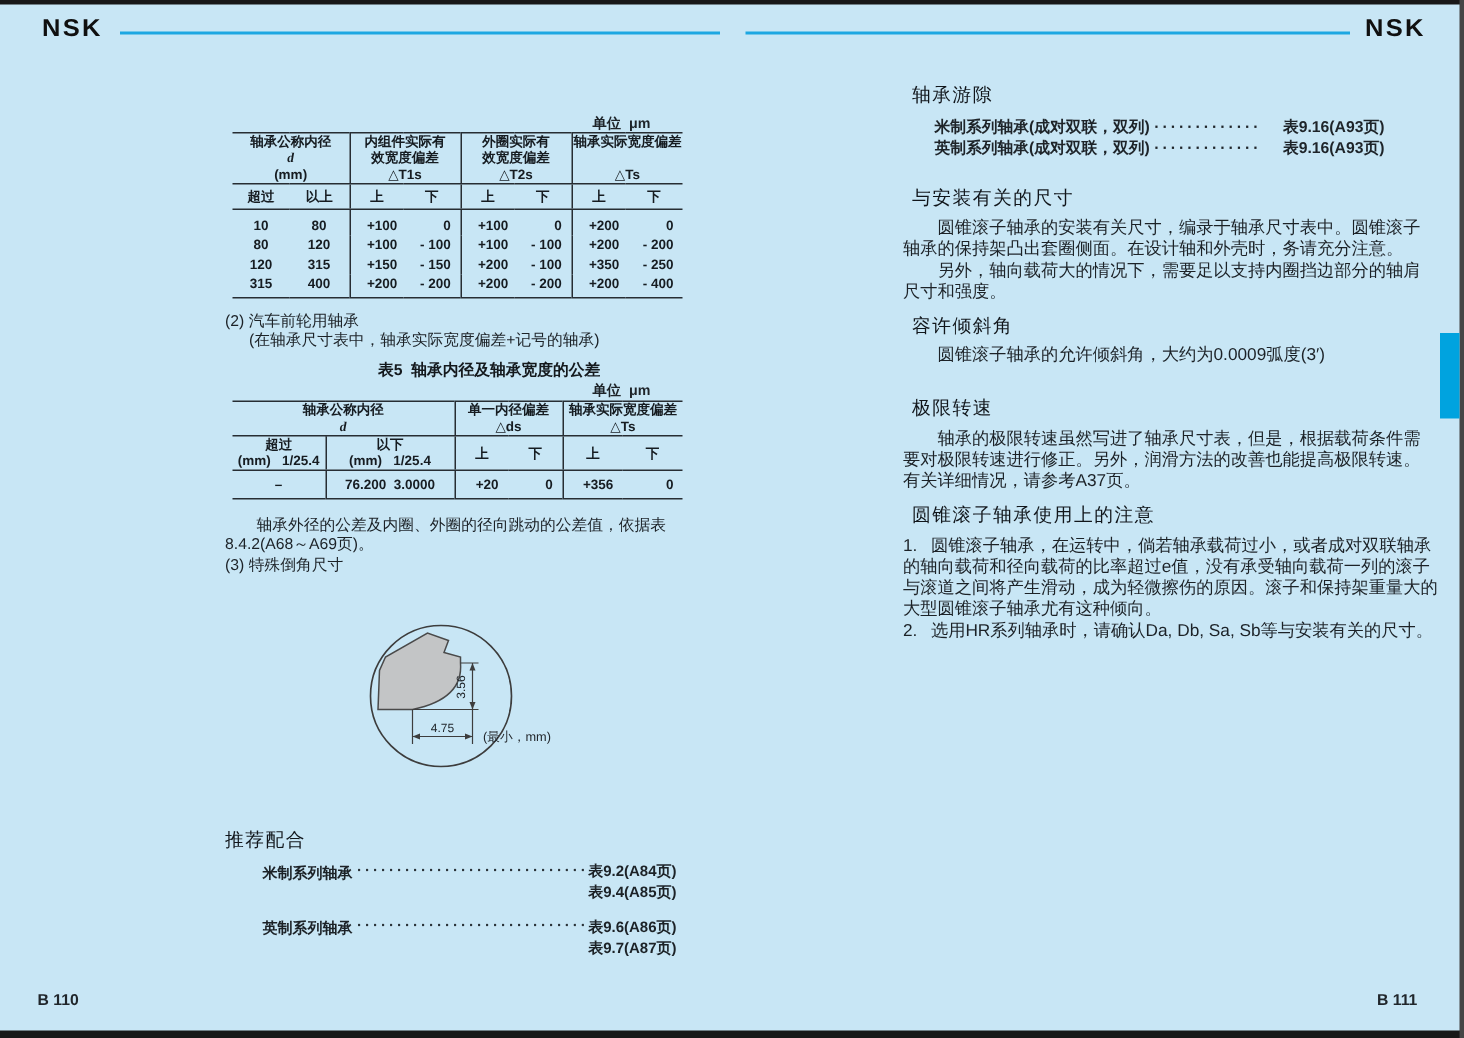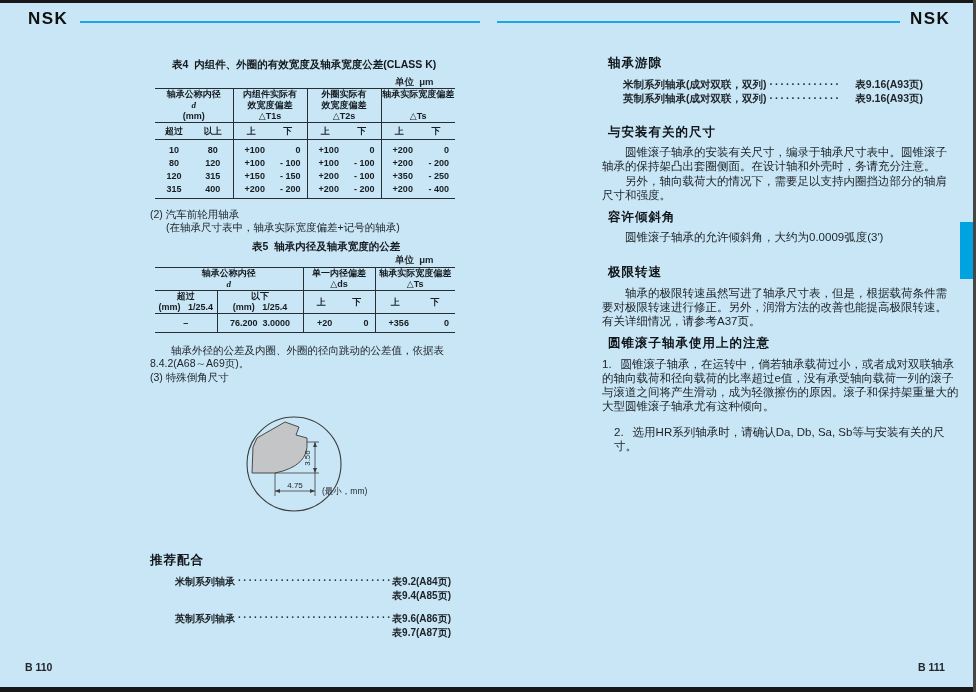--- a/index.html
+++ b/index.html
@@ -26,21 +26,21 @@
   .ghead{padding:3px 0 2px 0;}
   .sub{height:16px;line-height:16px;}
   .drow td{height:13px;line-height:13px;font-weight:bold;}
   .d5row td{height:18px;line-height:18px;font-weight:bold;}
   .up{text-align:center;padding-left:7px !important;margin-left:40px;}
   .dn{text-align:right !important;padding-right:6px !important;}
   .ital{font-style:italic;font-family:"Liberation Serif","DejaVu Serif",serif;}
   .body-s{font-size:10.5px;line-height:13px;color:#1c2227;}
   .body-r{font-size:11.5px;line-height:14px;color:#1c2227;}
   .ind{text-indent:2em;}
-  .h-right{font-size:12.5px;font-weight:bold;color:#11161b;letter-spacing:1px;}
+  .h-right{font-size:12.5px;font-weight:normal;color:#11161b;letter-spacing:1px;}
   .fit-item{display:flex;align-items:flex-start;font-size:10px;font-weight:bold;color:#1c2227;}
   .fit-item .lbl{white-space:nowrap;}
   .fit-item .dots{flex:1;overflow:hidden;white-space:nowrap;letter-spacing:2px;padding:0 3px;color:#2a3238;}
   .fit-item .refs{white-space:nowrap;text-align:left;}
   .ref-line{line-height:14px;}
   .clr-item{display:flex;align-items:baseline;font-size:10.5px;font-weight:bold;width:300px;}
   .clr-item .dots{flex:1;overflow:hidden;white-space:nowrap;letter-spacing:2px;padding:0 3px;}
   .num-p{margin:0 0 1px 0;}
   .num-p .no{margin-right:9px;}
   .footer-page{font-size:10.5px;font-weight:bold;color:#20262b;}
@@ -54,21 +54,20 @@
   <div class="edge-top"></div>
   <div class="edge-bottom"></div>
   <div class="edge-right"></div>
   <div class="tab-blue" style="top:222px;right:3px;width:13px;height:57px;"></div>
 
   <div class="abs logo" style="left:28px;top:9px;">NSK</div>
   <div class="rule" style="left:80px;top:21px;width:400px;"></div>
   <div class="rule" style="left:497px;top:21px;width:403px;"></div>
   <div class="abs logo" style="left:910px;top:9px;">NSK</div>
 
-  <div class="abs tbl-title pre" style="left:172px;top:58px;">表4  内组件、外圈的有效宽度及轴承宽度公差(CLASS K)</div>
   <div class="abs unit pre" style="left:395px;top:76px;width:60px;">单位  μm</div>
 
   <div class="abs" style="left:155px;top:88px;">
     <table class="t">
       <colgroup>
           <col style="width:38px">
           <col style="width:40px">
           <col style="width:36px">
           <col style="width:38px">
           <col style="width:36px">
@@ -276,18 +275,18 @@
   <div class="abs h-right" style="left:608px;top:209px;">容许倾斜角</div>
   <div class="abs body-r ind" style="left:602px;top:230px;width:356px;">圆锥滚子轴承的允许倾斜角，大约为0.0009弧度(3′)</div>
 
   <div class="abs h-right" style="left:608px;top:264px;">极限转速</div>
   <div class="abs body-r ind" style="left:602px;top:286px;width:356px;">轴承的极限转速虽然写进了轴承尺寸表，但是，根据载荷条件需要对极限转速进行修正。另外，润滑方法的改善也能提高极限转速。有关详细情况，请参考A37页。</div>
 
   <div class="abs h-right" style="left:608px;top:335px;">圆锥滚子轴承使用上的注意</div>
 
   <div class="abs body-r" style="left:602px;top:357px;width:358px;">
     <p class="num-p"><span class="no">1.</span><span>圆锥滚子轴承，在运转中，倘若轴承载荷过小，或者成对双联轴承的轴向载荷和径向载荷的比率超过e值，没有承受轴向载荷一列的滚子与滚道之间将产生滑动，成为轻微擦伤的原因。滚子和保持架重量大的大型圆锥滚子轴承尤有这种倾向。</span></p>
-    <p class="num-p" style="margin:12px;"><span class="no">2.</span><span>选用HR系列轴承时，请确认Da, Db, Sa, Sb等与安装有关的尺寸。</span></p>
+    <p class="num-p" style="margin:0;"><span class="no">2.</span><span>选用HR系列轴承时，请确认Da, Db, Sa, Sb等与安装有关的尺寸。</span></p>
   </div>
 
   <div class="abs footer-page" style="left:918px;top:661px;">B 111</div>
 
 </div>
 
 </body></html>

